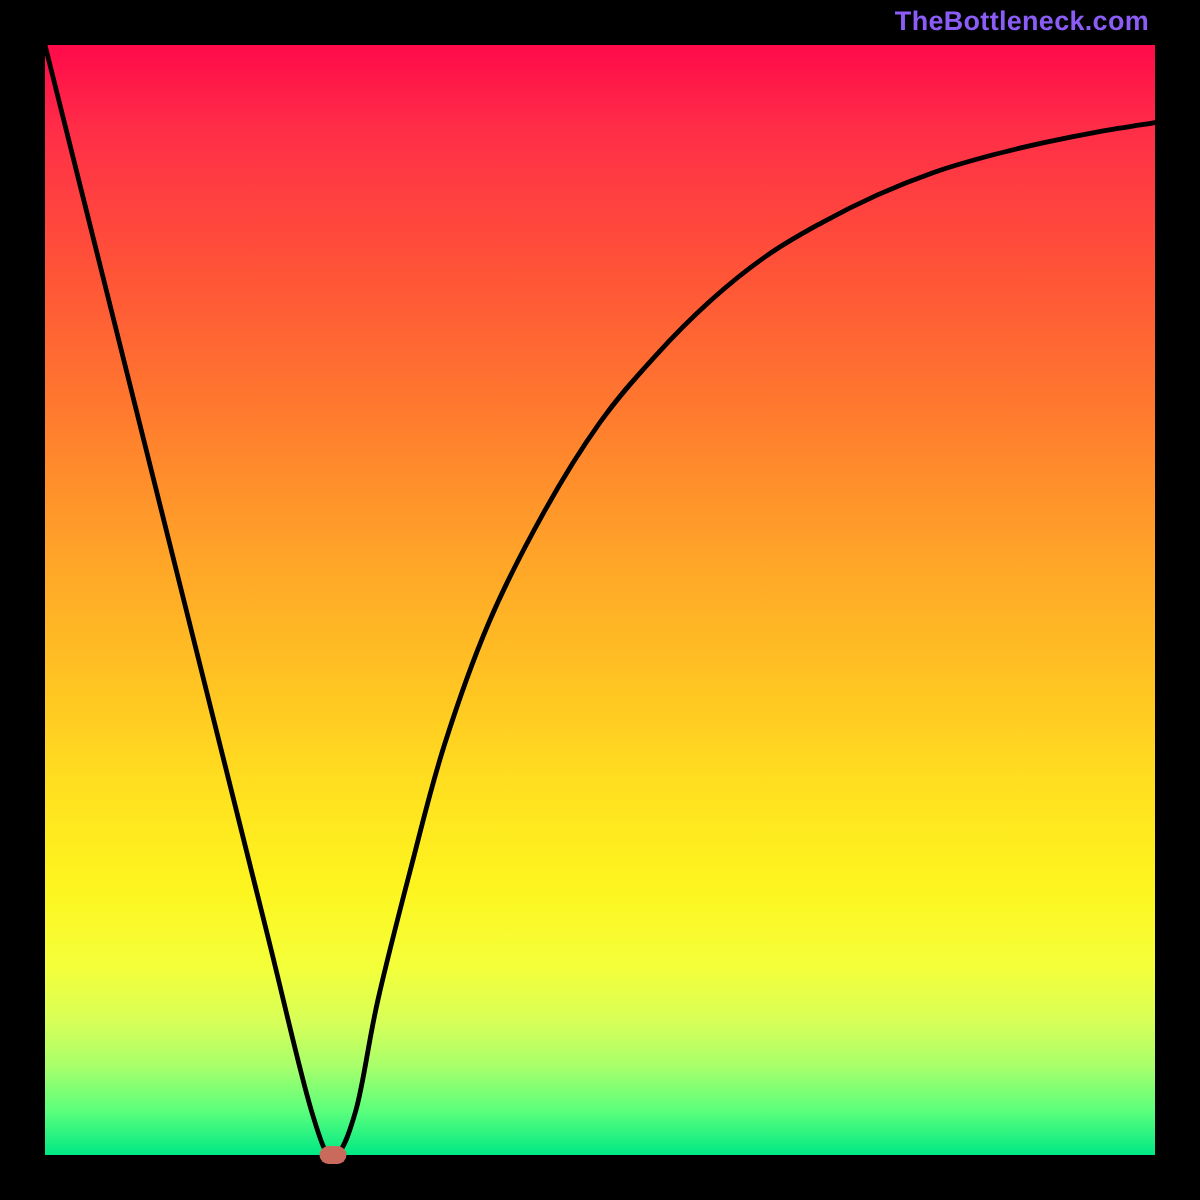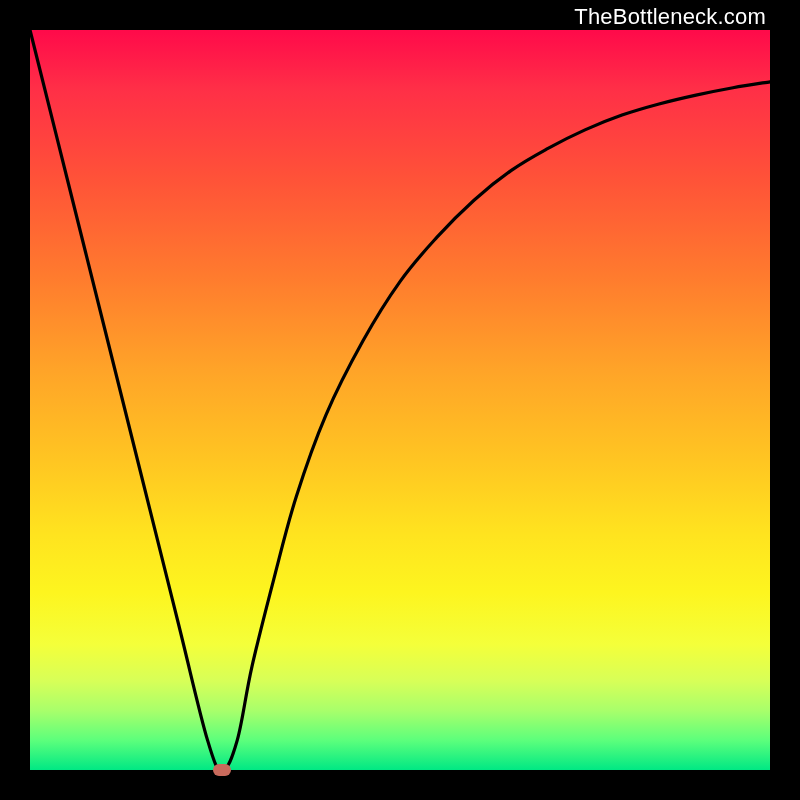--- a/index.html
+++ b/index.html
@@ -37,23 +37,23 @@
       #d7ff58 88%,
       #a8ff6b 92%,
       #5cff7c 96%,
       #00e884 100%
     );
   }
   .watermark {
     position: absolute;
     top: 4px;
     right: 34px;
-    color: #ffffff;
-    font-size: 22px;
-    font-weight: 400;
+    color: #8b5cf6;
+    font-size: 18px;
+    font-weight: 700;
     letter-spacing: 0.2px;
     user-select: none;
   }
   svg.curve {
     position: absolute;
     left: 0;
     top: 0;
     width: 740px;
     height: 740px;
     overflow: visible;

